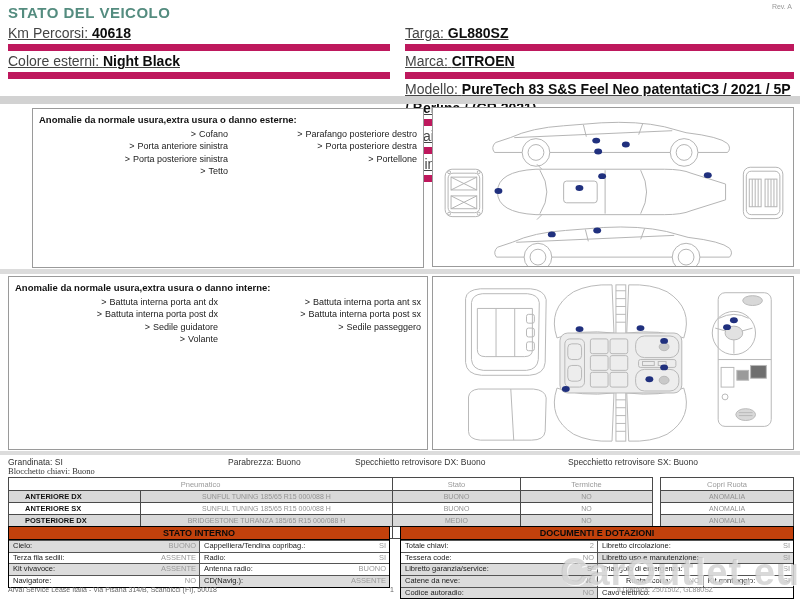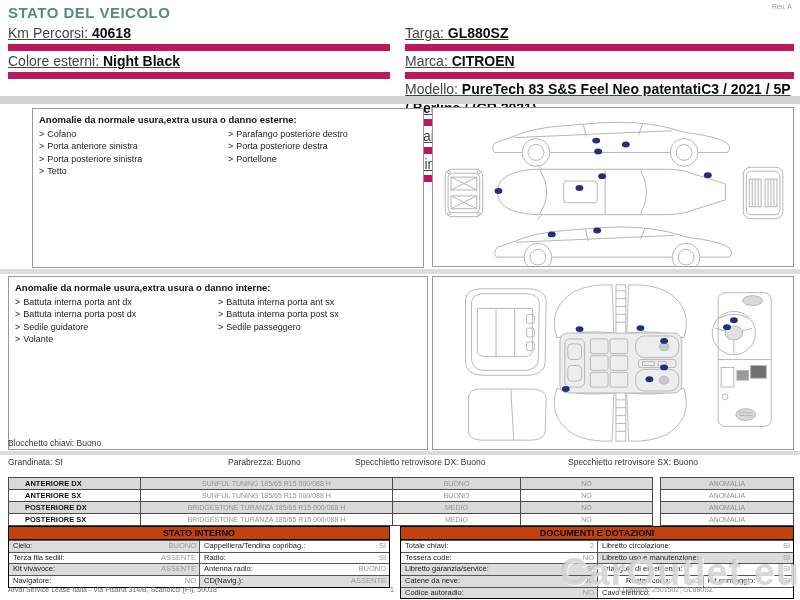--- a/index.html
+++ b/index.html
@@ -21,32 +21,32 @@
   #bar3{top:451px;height:4px;background:#dcdcdc;}
 
   
   .panel{position:absolute;border:1px solid #9a9a9a;background:#fff;box-sizing:border-box;}
   #ext-text{left:8px;top:108px;width:392px;height:160px;margin-left:24px;}
   #ext-diagram{left:432px;top:107px;width:362px;height:160px;}
   #int-text{left:8px;top:276px;width:420px;height:174px;}
   #int-diagram{left:432px;top:276px;width:362px;height:174px;}
   .panel-heading{font-size:9.5px;font-weight:bold;color:#111;padding:5px 6px 4px;}
   .anomaly-cols{display:flex;padding:0 6px;font-size:9px;color:#222;}
-  .anomaly-col{width:50%;}
+  .anomaly-col{width:50%;text-align:right;}
   .anomaly-item{margin-bottom:1px;line-height:1.25;}
   .bullet{margin-right:3px;}
   .panel svg{display:block;}
 
   
   .sumline{position:absolute;font-size:8.5px;color:#333;}
   .s0{left:8px;top:457px;}
   .s1{left:228px;top:457px;}
   .s2{left:355px;top:457px;}
   .s3{left:568px;top:457px;}
-  .s4{left:8px;top:438px;}
+  .s4{left:8px;top:466px;font-family:Liberation Serif, serif;}
 
   
   #tires{position:absolute;left:8px;top:477px;border-collapse:collapse;table-layout:fixed;width:786px;}
   #tires th,#tires td{border:1px solid #4a4a4a;overflow:hidden;white-space:nowrap;}
   #tires th{font-size:7.5px;font-weight:normal;color:#9a9a9a;padding:1px 2px;height:10px;}
   #tires td{font-size:7px;color:#939393;text-align:center;padding:1px 2px;height:8.5px;}
   #tires td.pos{font-size:7.5px;font-weight:bold;color:#111;text-align:left;padding-left:16px;}
   #tires .gap{border:none;background:#fff;}
   #tires tr.shaded td{background:#d9d9d9;}
   #tires tr.shaded td.gap{background:#fff;}
@@ -292,20 +292,27 @@
   <table id="tires">
     <colgroup>
         <col style="width:132px">
         <col style="width:252px">
         <col style="width:128px">
         <col style="width:132px">
         <col style="width:8px">
         <col style="width:133px">
       </colgroup>
     <tbody>
+        <tr>
+      <th colspan="2">Pneumatico</th>
+      <th>Stato</th>
+      <th>Termiche</th>
+      <th class="gap"></th>
+      <th>Copri Ruota</th>
+    </tr>
     <tr class="shaded">
       <td class="pos">ANTERIORE DX</td>
       <td>SUNFUL TUNING 185/65 R15 000/088 H</td>
       <td>BUONO</td>
       <td>NO</td>
       <td class="gap"></td>
       <td>ANOMALIA</td>
     </tr>
     <tr>
       <td class="pos">ANTERIORE SX</td>

